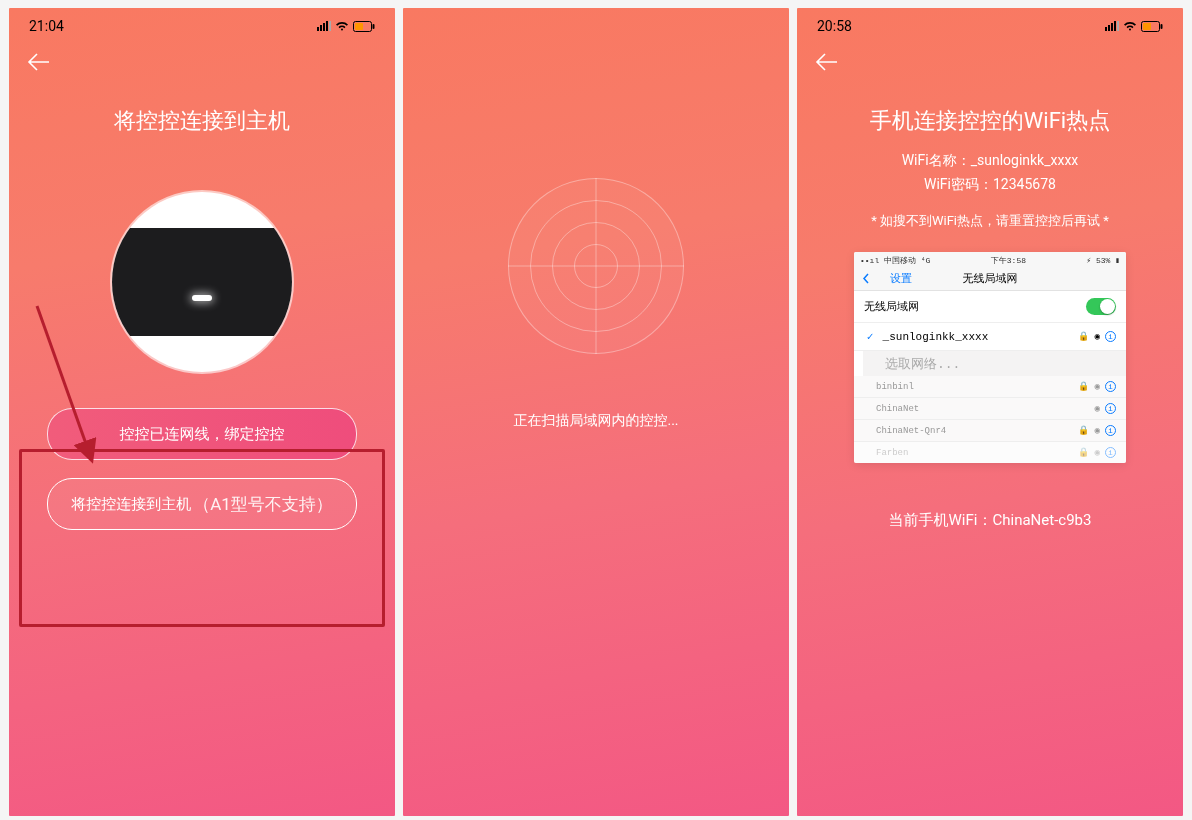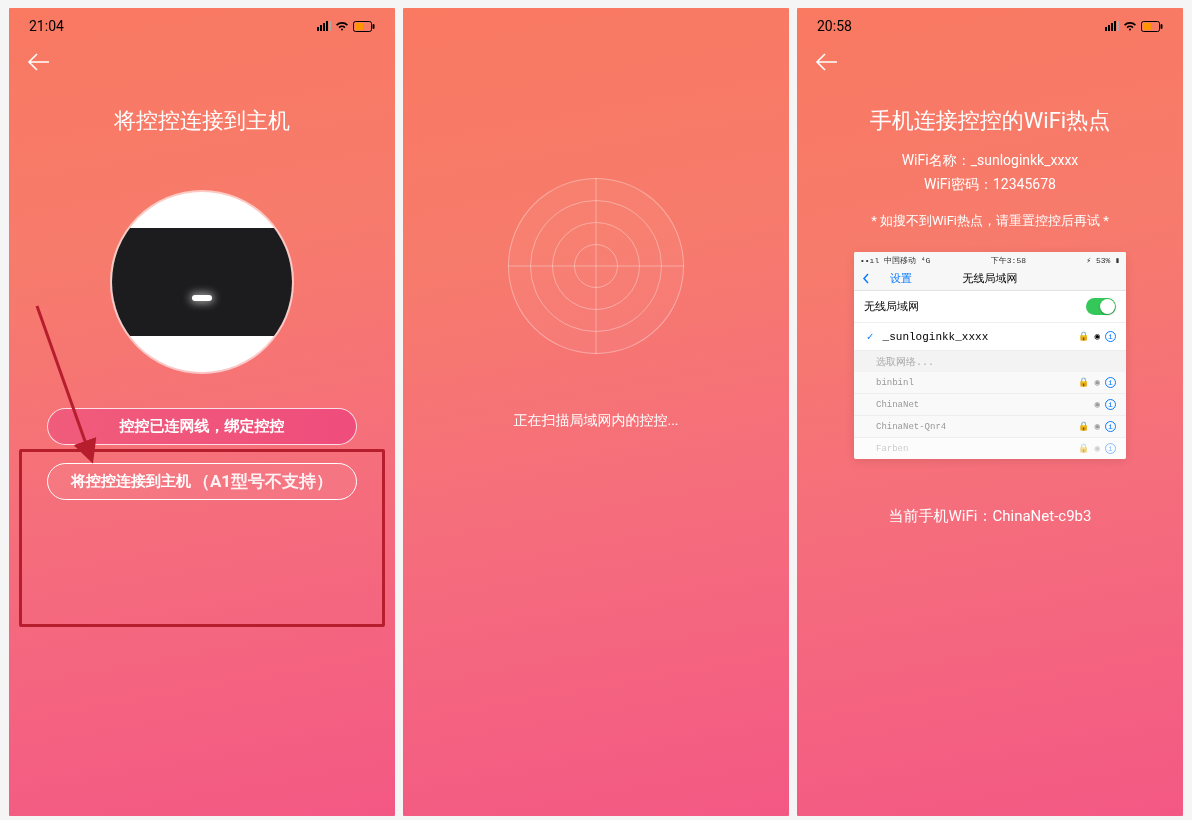--- a/index.html
+++ b/index.html
@@ -64,32 +64,31 @@
       transform: translateX(-50%);
       width: 20px; height: 6px;
       background: #fff;
       border-radius: 3px;
       box-shadow: 0 0 8px 2px rgba(255,255,255,.6);
     }
     .action-btn {
       display: flex;
       justify-content: center;
       align-items: center;
-      height: 37px;
+      height: 52px;
       border: 1.5px solid #fff;
       border-radius: 25px;
       font-size: 15px;
       color: #fff;
       background: rgba(255,255,255,0.06);
       margin-top: 18px;
       cursor: pointer;
       width: 310px;
       margin-left: auto;
       margin-right: auto;
-      font-weight: bold;
     }
     .action-btn.solid {
       background: linear-gradient(90deg, #f15c7b, #ef4d7c);
       border: 1.5px solid rgba(255,255,255,.8);
     }
     .action-btn .sub { font-size: 17px; opacity: .9; margin-left: 2px; }
     .highlight-box {
       position: absolute;
       left: 10px; right: 10px;
       top: 441px; height: 178px;
@@ -155,21 +154,21 @@
     }
     .ios-back { color: #0a7cff; font-size: 11px; display:flex; align-items:center;gap:20px; }
     .ios-nav-title { position:absolute; left:0; right:0; text-align:center; font-size:11px; }
     .ios-row {
       display: flex; align-items: center; justify-content: space-between;
       padding: 7px 10px;
       border-bottom: 1px solid #eee;
       background:#fff;
     }
     .ios-row.dim { color:#999; background:#faf9f9; padding:5px 10px 5px 22px; font-size:9px; }
-    .ios-section-label { font-size:10px; color:#aaa; padding:4px 10px 3px 22px; background:#f4f3f3; }
+    .ios-section-label { font-size:13px; color:#aaa; padding:4px 10px 3px 22px; background:#f4f3f3;margin-left:9px; }
     .ios-toggle {
       width: 30px; height: 17px; border-radius: 10px;
       background: #34c759; position: relative;
     }
     .ios-toggle::after {
       content: ""; position:absolute; right:1px; top:1px;
       width:15px; height:15px; background:#fff; border-radius:50%;
       box-shadow: 0 1px 2px rgba(0,0,0,.3);
     }
     .check { color:#0a7cff; width:12px; display:inline-block; text-align:center; }

